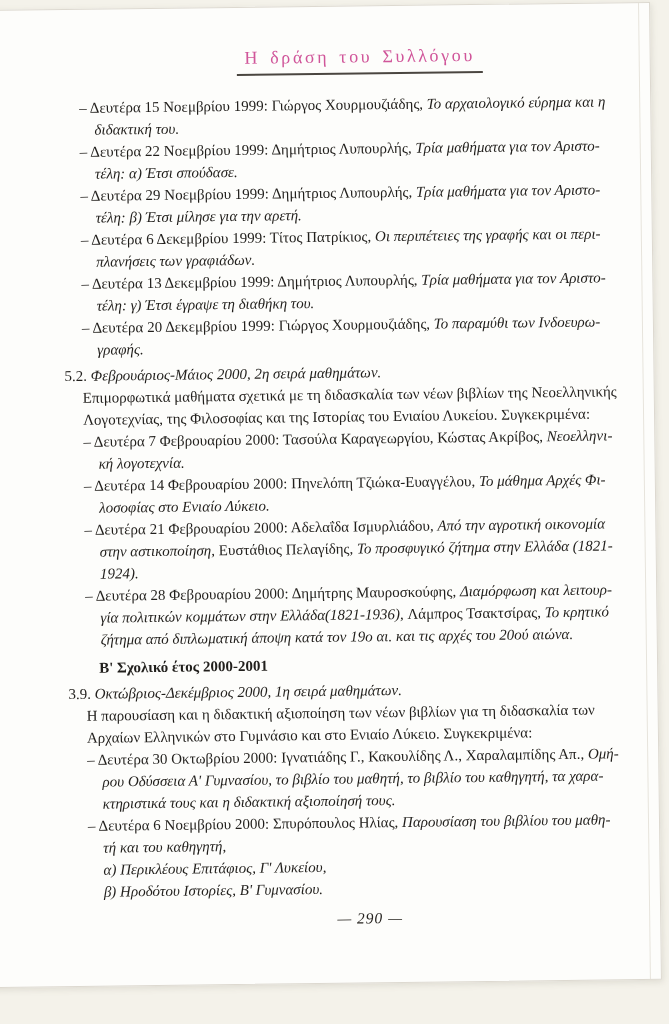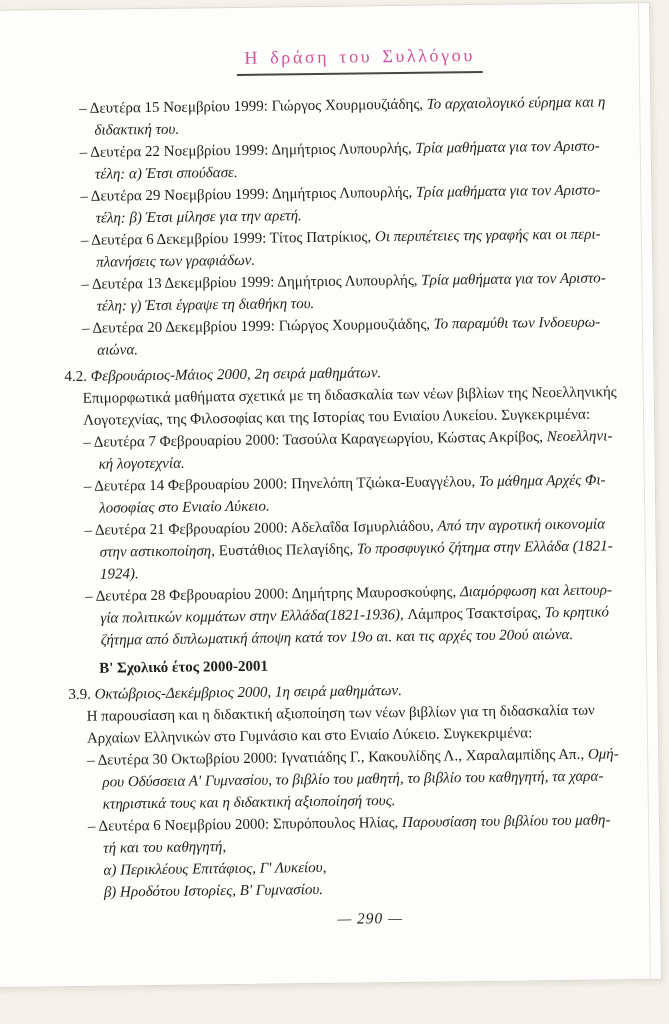--- a/index.html
+++ b/index.html
@@ -102,22 +102,22 @@
     <div class="running-head">
       <span class="head-inner" style="color: rgb(208, 86, 154);">Η δράση του Συλλόγου</span>
     </div>
 
     <div class="content" style="color: rgb(33, 31, 28);">
         <div class="block item"><span class="run-n">– Δευτέρα 15 Νοεμβρίου 1999: Γιώργος Χουρμουζιάδης, </span><span class="run-i">Το αρχαιολογικό εύρημα και η</span><br><span class="run-i">διδακτική του.</span></div>
         <div class="block item"><span class="run-n">– Δευτέρα 22 Νοεμβρίου 1999: Δημήτριος Λυπουρλής, </span><span class="run-i">Τρία μαθήματα για τον Αριστο-</span><br><span class="run-i">τέλη: α) Έτσι σπούδασε.</span></div>
         <div class="block item"><span class="run-n">– Δευτέρα  29 Νοεμβρίου 1999: Δημήτριος Λυπουρλής, </span><span class="run-i">Τρία μαθήματα για τον Αριστο-</span><br><span class="run-i">τέλη: β) Έτσι μίλησε για την αρετή.</span></div>
         <div class="block item"><span class="run-n">– Δευτέρα  6 Δεκεμβρίου 1999: Τίτος Πατρίκιος, </span><span class="run-i">Οι περιπέτειες της γραφής και οι περι-</span><br><span class="run-i">πλανήσεις των γραφιάδων.</span></div>
         <div class="block item"><span class="run-n">– Δευτέρα 13  Δεκεμβρίου 1999:  Δημήτριος Λυπουρλής, </span><span class="run-i">Τρία μαθήματα για τον Αριστο-</span><br><span class="run-i">τέλη: γ) Έτσι έγραψε τη διαθήκη του.</span></div>
-        <div class="block item"><span class="run-n">– Δευτέρα 20 Δεκεμβρίου 1999: Γιώργος Χουρμουζιάδης, </span><span class="run-i">Το παραμύθι των Ινδοευρω-</span><br><span class="run-i">αιώνα.</span></div>
-        <div class="block section"><span class="run-n">4.2. </span><span class="run-i">Φεβρουάριος-Μάιος 2000, 2η σειρά μαθημάτων.</span></div>
+        <div class="block item"><span class="run-n">– Δευτέρα 20 Δεκεμβρίου 1999: Γιώργος Χουρμουζιάδης, </span><span class="run-i">Το παραμύθι των Ινδοευρω-</span><br><span class="run-i">γραφής.</span></div>
+        <div class="block section"><span class="run-n">5.2. </span><span class="run-i">Φεβρουάριος-Μάιος 2000, 2η σειρά μαθημάτων.</span></div>
         <div class="block para"><span class="run-n">Επιμορφωτικά μαθήματα σχετικά με τη διδασκαλία των νέων βιβλίων της Νεοελληνικής</span><br><span class="run-n">Λογοτεχνίας, της Φιλοσοφίας και της Ιστορίας του Ενιαίου Λυκείου. Συγκεκριμένα:</span></div>
         <div class="block item"><span class="run-n">– Δευτέρα 7 Φεβρουαρίου 2000: Τασούλα Καραγεωργίου, Κώστας Ακρίβος, </span><span class="run-i">Νεοελληνι-</span><br><span class="run-i">κή λογοτεχνία.</span></div>
         <div class="block item"><span class="run-n">– Δευτέρα 14 Φεβρουαρίου 2000: Πηνελόπη Τζιώκα-Ευαγγέλου, </span><span class="run-i">Το μάθημα Αρχές Φι-</span><br><span class="run-i">λοσοφίας στο Ενιαίο Λύκειο.</span></div>
         <div class="block item"><span class="run-n">– Δευτέρα 21 Φεβρουαρίου 2000: Αδελαΐδα Ισμυρλιάδου, </span><span class="run-i">Από την αγροτική οικονομία</span><br><span class="run-i">στην αστικοποίηση, </span><span class="run-n">Ευστάθιος Πελαγίδης, </span><span class="run-i">Το προσφυγικό ζήτημα στην Ελλάδα (1821-</span><br><span class="run-i">1924).</span></div>
         <div class="block item"><span class="run-n">– Δευτέρα 28 Φεβρουαρίου 2000: Δημήτρης Μαυροσκούφης, </span><span class="run-i">Διαμόρφωση και λειτουρ-</span><br><span class="run-i">γία πολιτικών κομμάτων στην Ελλάδα(1821-1936), </span><span class="run-n">Λάμπρος Τσακτσίρας, </span><span class="run-i">Το κρητικό</span><br><span class="run-i">ζήτημα από διπλωματική άποψη κατά τον 19ο αι. και τις αρχές του 20ού αιώνα.</span></div>
         <div class="block heading-bold"><span class="run-b">Β' Σχολικό έτος 2000-2001</span></div>
         <div class="block section"><span class="run-n">3.9. </span><span class="run-i">Οκτώβριος-Δεκέμβριος 2000, 1η σειρά μαθημάτων.</span></div>
         <div class="block para"><span class="run-n">Η παρουσίαση και η διδακτική αξιοποίηση των νέων βιβλίων για τη διδασκαλία των</span><br><span class="run-n">Αρχαίων Ελληνικών στο Γυμνάσιο και στο Ενιαίο Λύκειο. Συγκεκριμένα:</span></div>
         <div class="block item"><span class="run-n">– Δευτέρα 30 Οκτωβρίου 2000: Ιγνατιάδης Γ., Κακουλίδης Λ., Χαραλαμπίδης Απ., </span><span class="run-i">Ομή-</span><br><span class="run-i">ρου Οδύσσεια Α' Γυμνασίου, το βιβλίο του μαθητή, το βιβλίο του καθηγητή, τα χαρα-</span><br><span class="run-i">κτηριστικά τους και η διδακτική αξιοποίησή τους.</span></div>
         <div class="block item"><span class="run-n">– Δευτέρα 6 Νοεμβρίου 2000: Σπυρόπουλος Ηλίας, </span><span class="run-i">Παρουσίαση του βιβλίου του μαθη-</span><br><span class="run-i">τή και του καθηγητή,</span><br><span class="run-i">α) Περικλέους Επιτάφιος, Γ' Λυκείου,</span><br><span class="run-i">β) Ηροδότου Ιστορίες, Β' Γυμνασίου.</span></div>

